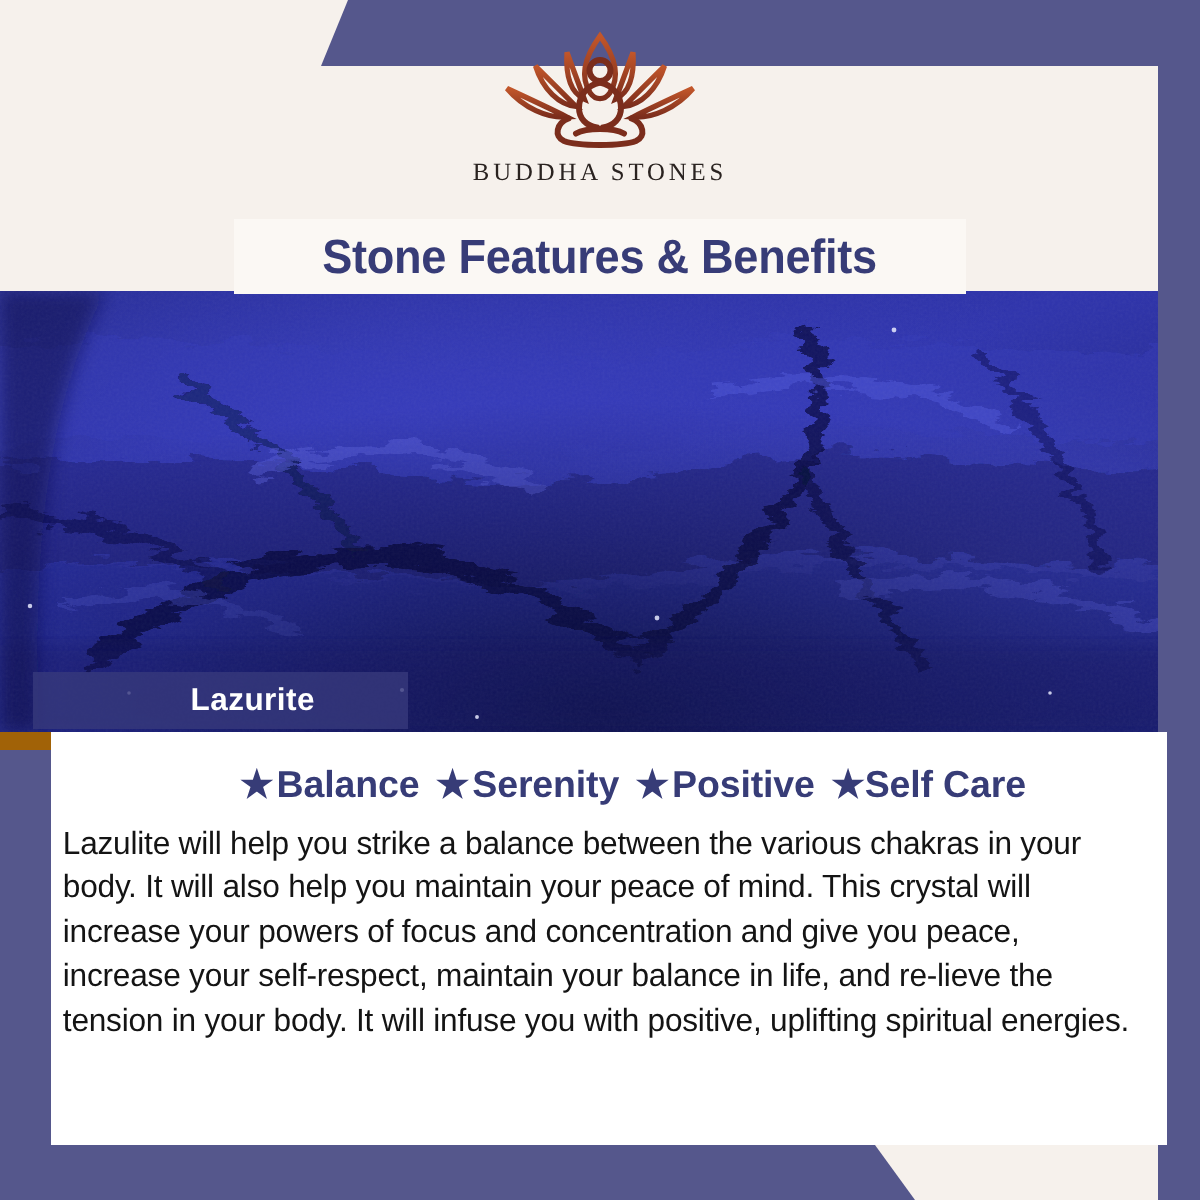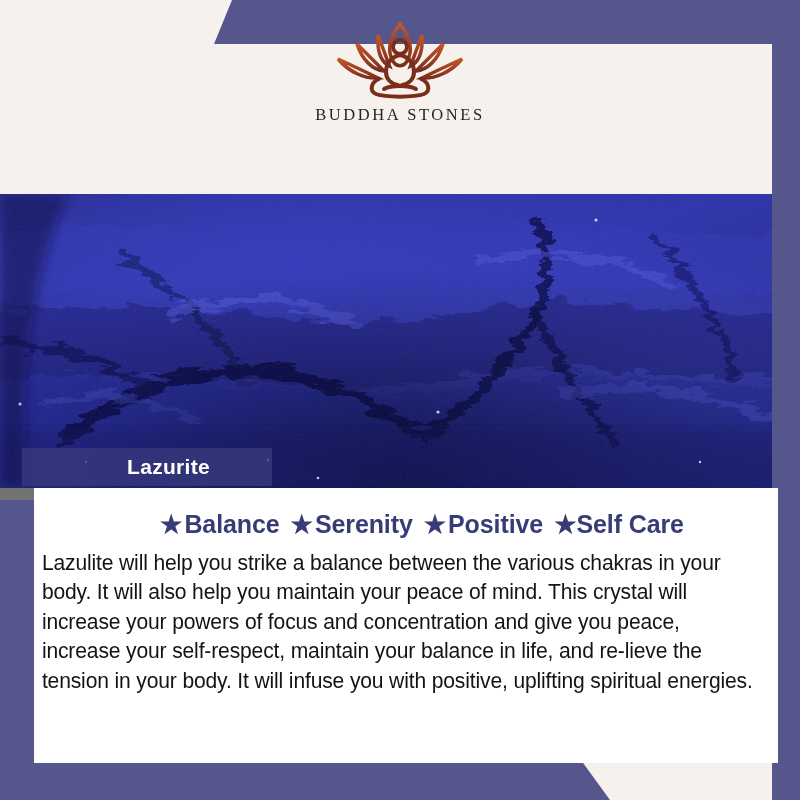--- a/index.html
+++ b/index.html
@@ -9,21 +9,21 @@
   }
   body {
     font-family: "Liberation Sans", sans-serif;
   }
 
   .poster {
     position: relative;
     width: 800px;
     height: 800px;
     overflow: hidden;
-    background: #737373;
+    background: #a16207;
   }
 
   
   .frame-top {
     position: absolute;
     top: 0;
     left: 0;
     width: 800px;
     height: 44px;
     background: #55578c;
@@ -330,20 +330,23 @@
       </g>
 
       <rect x="0" y="0" width="800" height="294" filter="url(#grain)" opacity="0.22"></rect>
     </svg>
   </div>
 
   <div class="stone-label">
     <span class="stone-label-text">Lazurite</span>
   </div>
 
+  <div class="title-plaque">
+    <span class="title-text">Stone Features &amp; Benefits</span>
+  </div>
 
   <div class="body-card">
     <div class="keywords">
       <span class="star">★</span><span class="kw-gap-sm"></span><span class="kw">Balance</span><span class="kw-gap"></span><span class="star">★</span><span class="kw-gap-sm"></span><span class="kw">Serenity</span><span class="kw-gap"></span><span class="star">★</span><span class="kw-gap-sm"></span><span class="kw">Positive</span><span class="kw-gap"></span><span class="star">★</span><span class="kw">Self Care</span>
     </div>
     <p class="paragraph">Lazulite will help you strike a balance between the various chakras in your body. It will also help you maintain your peace of mind. This crystal will increase your powers of focus and concentration and give you peace, increase your self-respect, maintain your balance in life, and re-lieve the tension in your body. It will infuse you with positive, uplifting spiritual energies.</p>
   </div>
 
   <div class="frame-top"></div>
   <div class="frame-right"></div>

